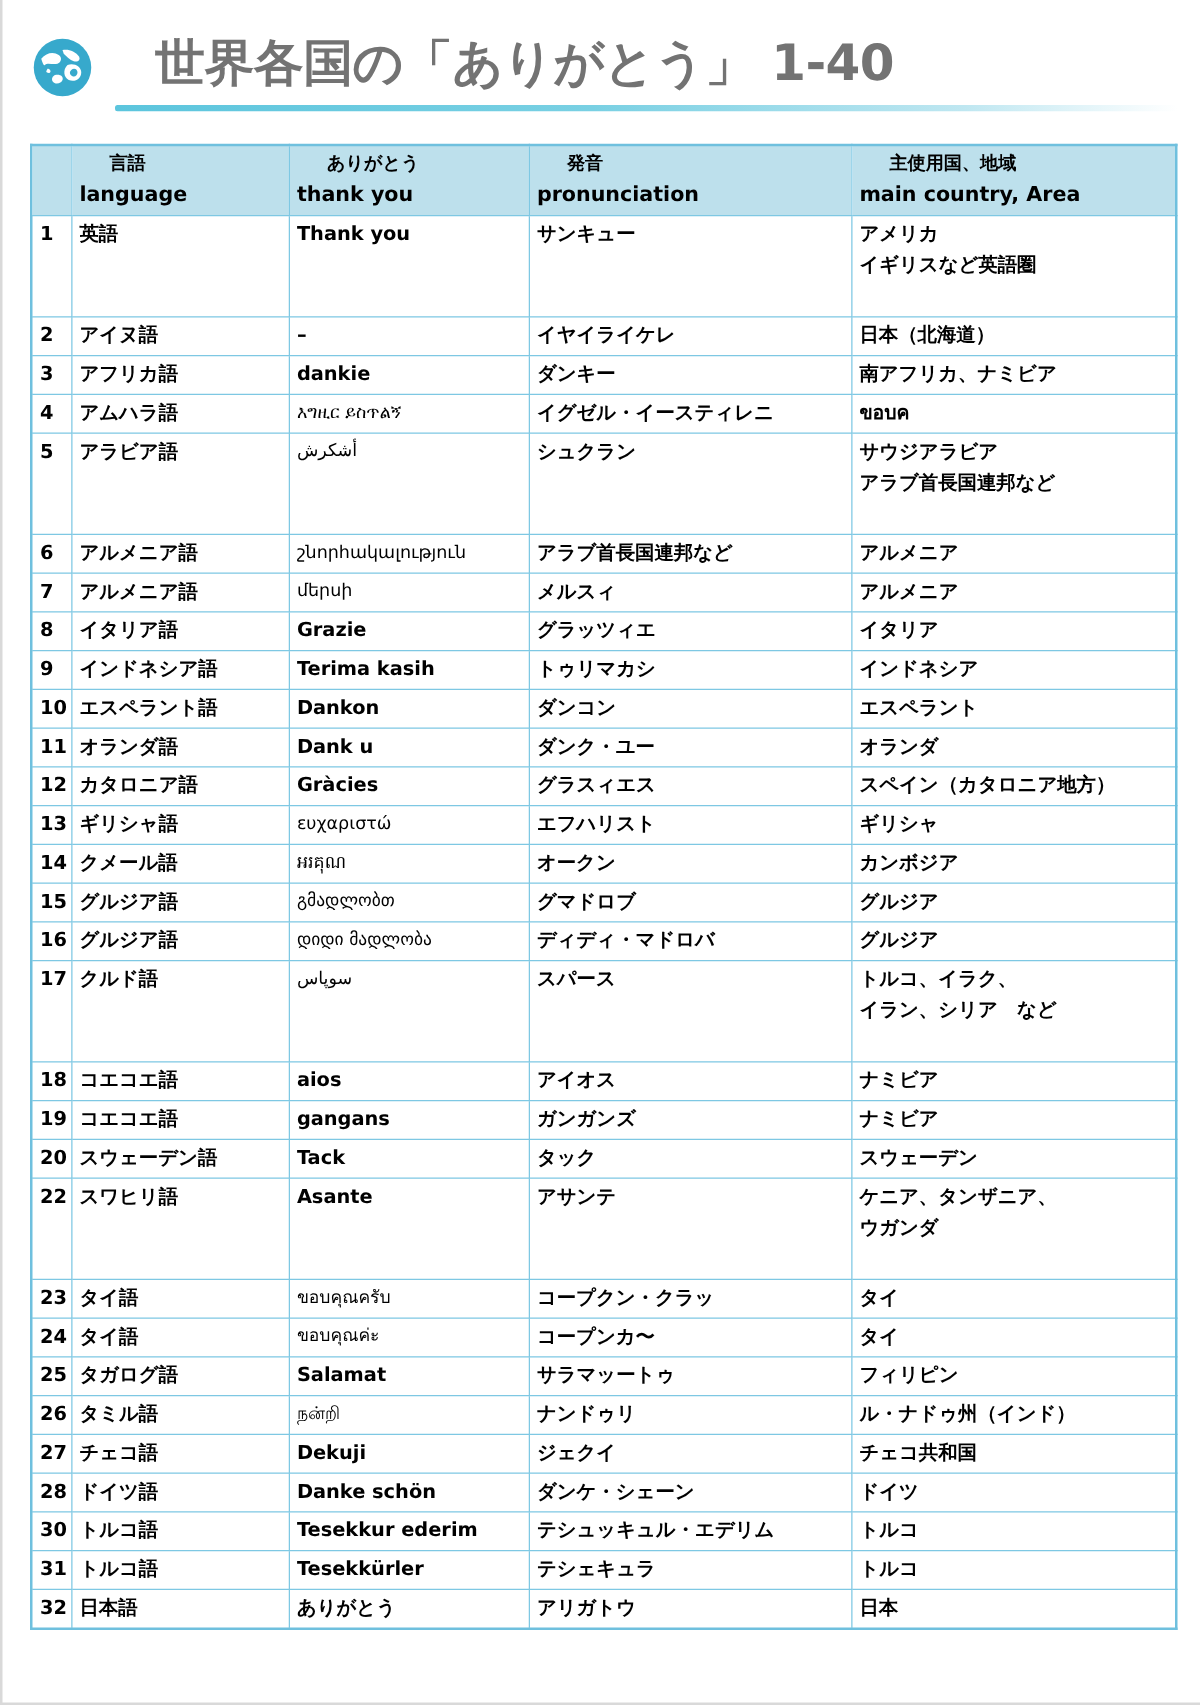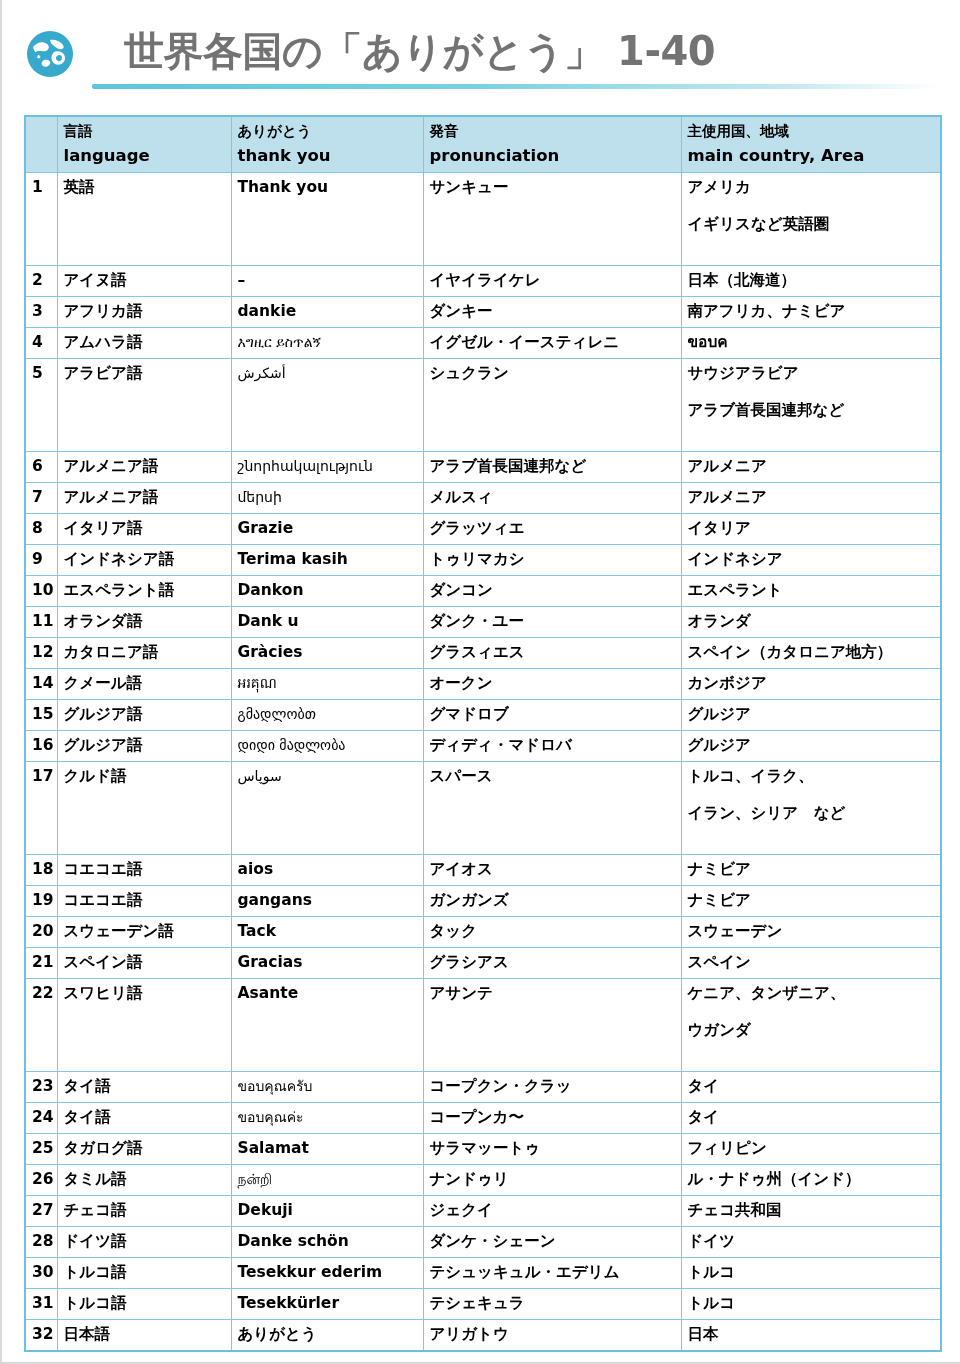--- a/index.html
+++ b/index.html
@@ -99,20 +99,21 @@
   thead td {
     background: #bde0ec;
     height: 50px;
     padding-top: 3px;
   }
   thead td .ja {
     display: block;
     font-size: 14.5px;
     line-height: 24px;
     font-weight: bold;
+    margin-left: 24px;
   }
   thead td .en {
     display: block;
     font-size: 16.5px;
     line-height: 25px;
     font-weight: bold;
   }
   td.num {
     text-align: left;
     padding-left: 5px;
@@ -127,21 +128,21 @@
   td.thank.script {
     font-size: 14px;
     font-weight: normal;
     line-height: 25px;
     font-family: "DejaVu Sans", "Liberation Sans", sans-serif;
   }
   td.pron, td.lang, td.area {
     font-size: 15.5px;
   }
   .cellline { display: block; white-space: nowrap; }
-  .cellline + .cellline { margin-top: 12px; }
+  .cellline + .cellline { margin-top: 0px; }
   .spacer-line { display: block; height: 25px; }
 </style>
 </head>
 <body>
 
 <div class="page">
 
   <div class="title-block">
     <span class="globe-icon">
       <svg viewBox="0 0 52 52" width="52" height="52" aria-hidden="true">
@@ -295,20 +296,29 @@
           <tr>
             <td class="num">12</td>
             <td class="lang">カタロニア語</td>
             <td class="thank">Gràcies</td>
             <td class="pron">グラスィエス</td>
             <td class="area">
               <span class="cellline">スペイン（カタロニア地方）</span>
             </td>
           </tr>
           <tr>
+            <td class="num">13</td>
+            <td class="lang">ギリシャ語</td>
+            <td class="thank script">ευχαριστώ</td>
+            <td class="pron">エフハリスト</td>
+            <td class="area">
+              <span class="cellline">ギリシャ</span>
+            </td>
+          </tr>
+          <tr>
             <td class="num">14</td>
             <td class="lang">クメール語</td>
             <td class="thank script">អរគុណ</td>
             <td class="pron">オークン</td>
             <td class="area">
               <span class="cellline">カンボジア</span>
             </td>
           </tr>
           <tr>
             <td class="num">15</td>
@@ -360,29 +370,20 @@
           <tr>
             <td class="num">20</td>
             <td class="lang">スウェーデン語</td>
             <td class="thank">Tack</td>
             <td class="pron">タック</td>
             <td class="area">
               <span class="cellline">スウェーデン</span>
             </td>
           </tr>
           <tr>
-            <td class="num">21</td>
-            <td class="lang">スペイン語</td>
-            <td class="thank">Gracias</td>
-            <td class="pron">グラシアス</td>
-            <td class="area">
-              <span class="cellline">スペイン</span>
-            </td>
-          </tr>
-          <tr>
             <td class="num">22</td>
             <td class="lang">スワヒリ語</td>
             <td class="thank">Asante</td>
             <td class="pron">アサンテ</td>
             <td class="area">
               <span class="cellline">ケニア、タンザニア、</span>
               <span class="cellline">ウガンダ</span>
               <span class="spacer-line"></span>
             </td>
           </tr>

